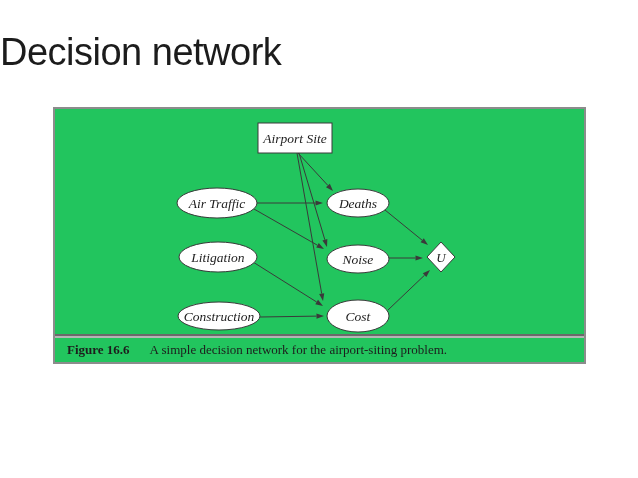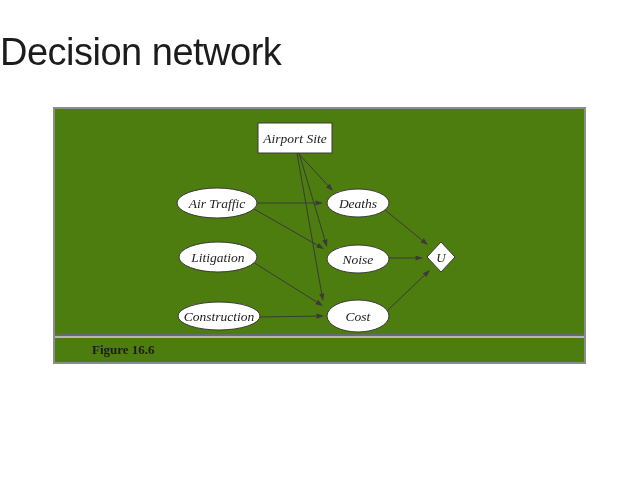--- a/index.html
+++ b/index.html
@@ -29,21 +29,21 @@
     line-height: 1.2;
   }
   .figure-box {
     position: absolute;
     left: 53px;
     top: 107px;
     width: 533px;
     height: 257px;
     border: 2px solid #8c8c8c;
     box-sizing: border-box;
-    background: #4d7c0f;
+    background: #22c55e;
   }
   .diagram {
     position: relative;
     width: 529px;
     height: 225px;
   }
   .diagram svg {
     display: block;
     width: 529px;
     height: 225px;
@@ -53,21 +53,21 @@
     background: #6a6a6a;
   }
   .rule-light {
     height: 2px;
     background: #b5b5b5;
   }
   .caption {
     height: 24px;
     display: flex;
     align-items: center;
-    padding-left: 37px;
+    padding-left: 12px;
     font-family: "Liberation Serif", serif;
     font-size: 13px;
     color: #1d1d1d;
     white-space: nowrap;
   }
   .cap-label {
     font-weight: bold;
     margin-right: 20px;
   }
 </style>
@@ -117,15 +117,16 @@
           <polygon points="374,150 388,135 402,150 388,165" fill="#ffffff" stroke="#3a3a3a" stroke-width="1"></polygon>
           <text x="388" y="154.5" text-anchor="middle" fill="#1d1d1d" font-size="13" font-style="italic" font-family="&quot;Liberation Serif&quot;, serif">U</text>
         </svg>
     </div>
     <div>
       <div class="rule-dark"></div>
       <div class="rule-light"></div>
     </div>
     <div class="caption">
       <span class="cap-label">Figure 16.6</span>
+      <span class="cap-text">A simple decision network for the airport-siting problem.</span>
     </div>
   </div>
 </div>
 
 </body></html>

